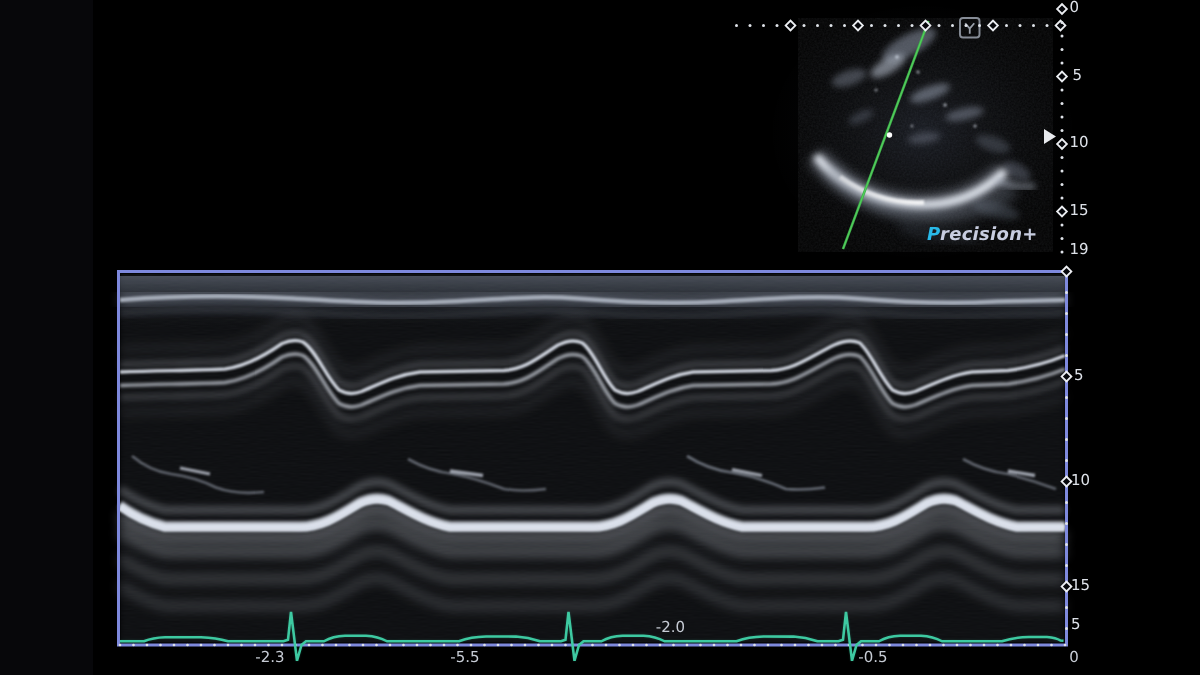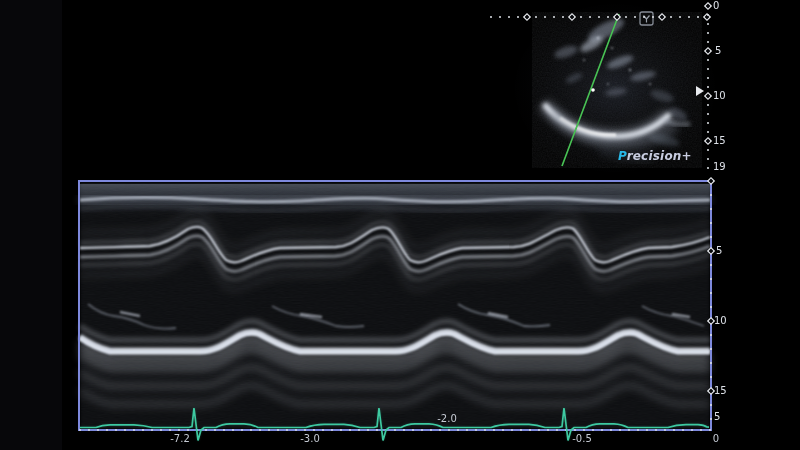--- a/index.html
+++ b/index.html
@@ -295,20 +295,20 @@
   <span class="lbl" style="left:715px;top:45px">5</span>
   <span class="lbl" style="left:713px;top:90px">10</span>
   <span class="lbl" style="left:713px;top:135px">15</span>
   <span class="lbl" style="left:713px;top:161px">19</span>
 
   <span class="lbl" style="left:716px;top:245px">5</span>
   <span class="lbl" style="left:714px;top:315px">10</span>
   <span class="lbl" style="left:714px;top:385px">15</span>
   <span class="lbl" style="left:714px;top:411px">5</span>
 
-  <span class="lbl tlabel center" style="left:180px;top:433px">-7.2</span>
-  <span class="lbl tlabel center" style="left:310px;top:433px">-3.0</span>
+  <span class="lbl tlabel center" style="left:180px;top:433px">-2.3</span>
+  <span class="lbl tlabel center" style="left:310px;top:433px">-5.5</span>
   <span class="lbl tlabel center" style="left:447px;top:413px">-2.0</span>
   <span class="lbl tlabel center" style="left:582px;top:433px">-0.5</span>
   <span class="lbl tlabel center" style="left:716px;top:433px">0</span>
 
   <span id="precision"><span class="p1">P</span><span class="p2">recision+</span></span>
 </div>
 
 </body></html>

